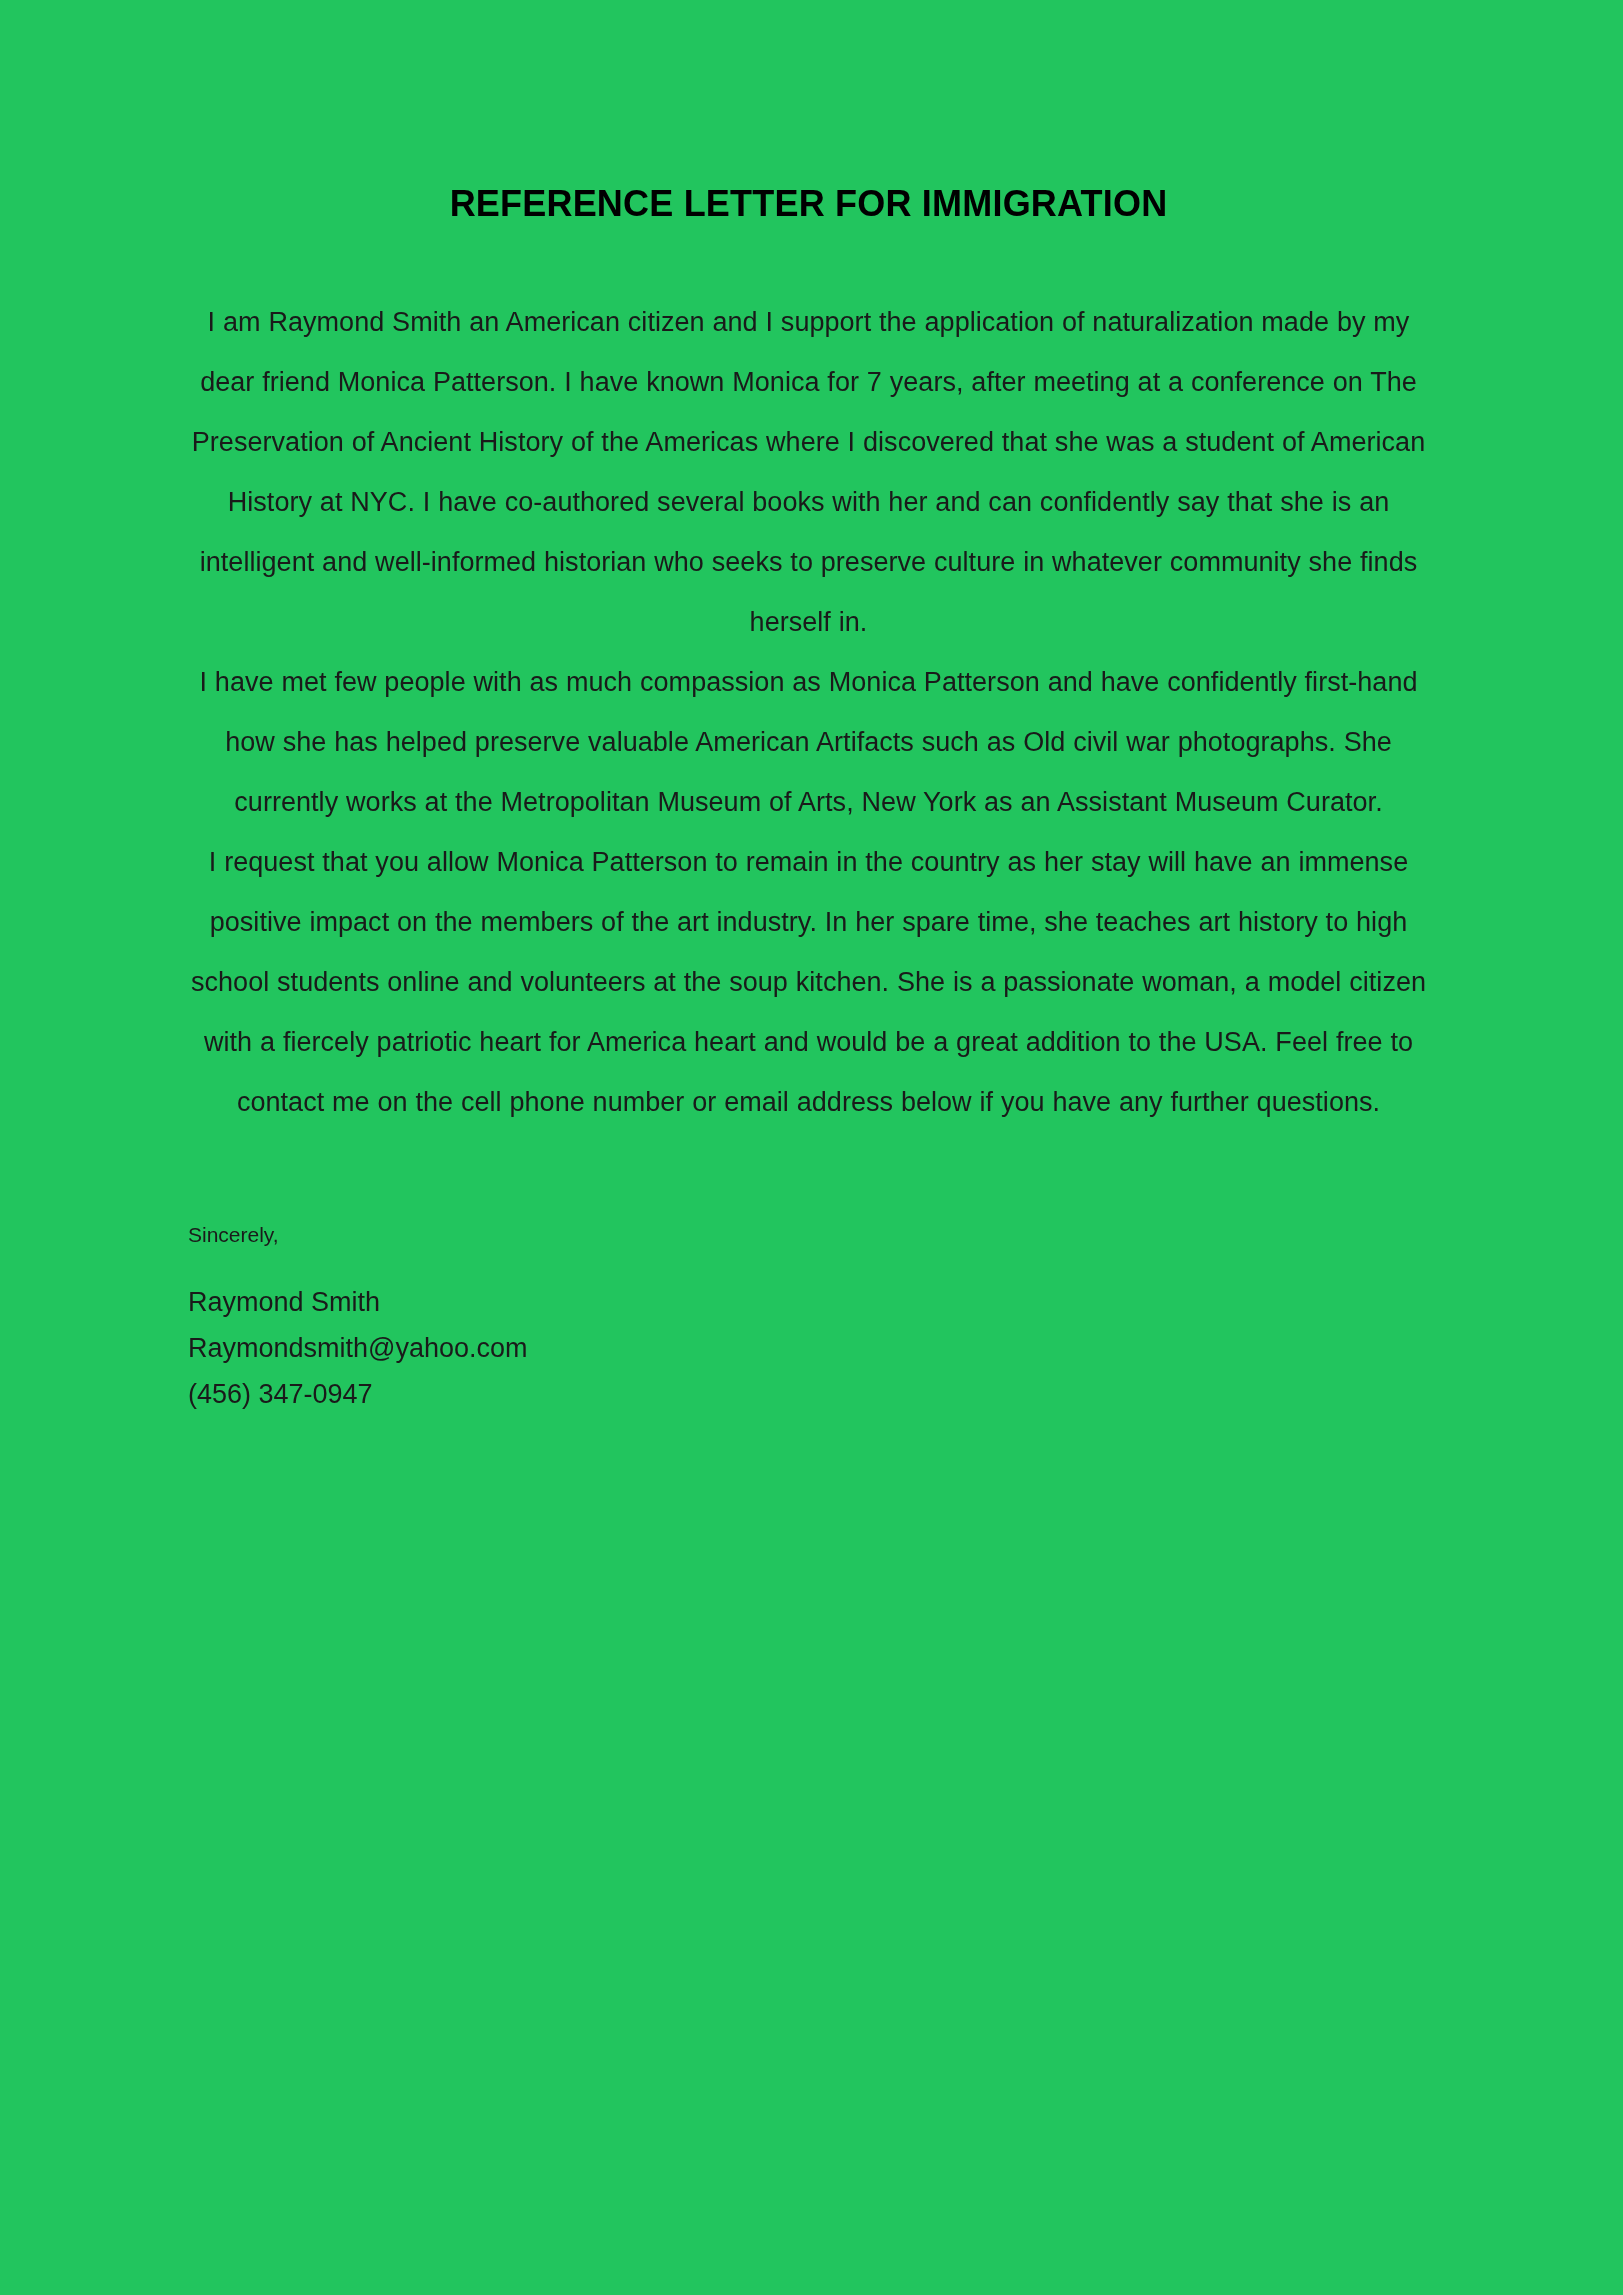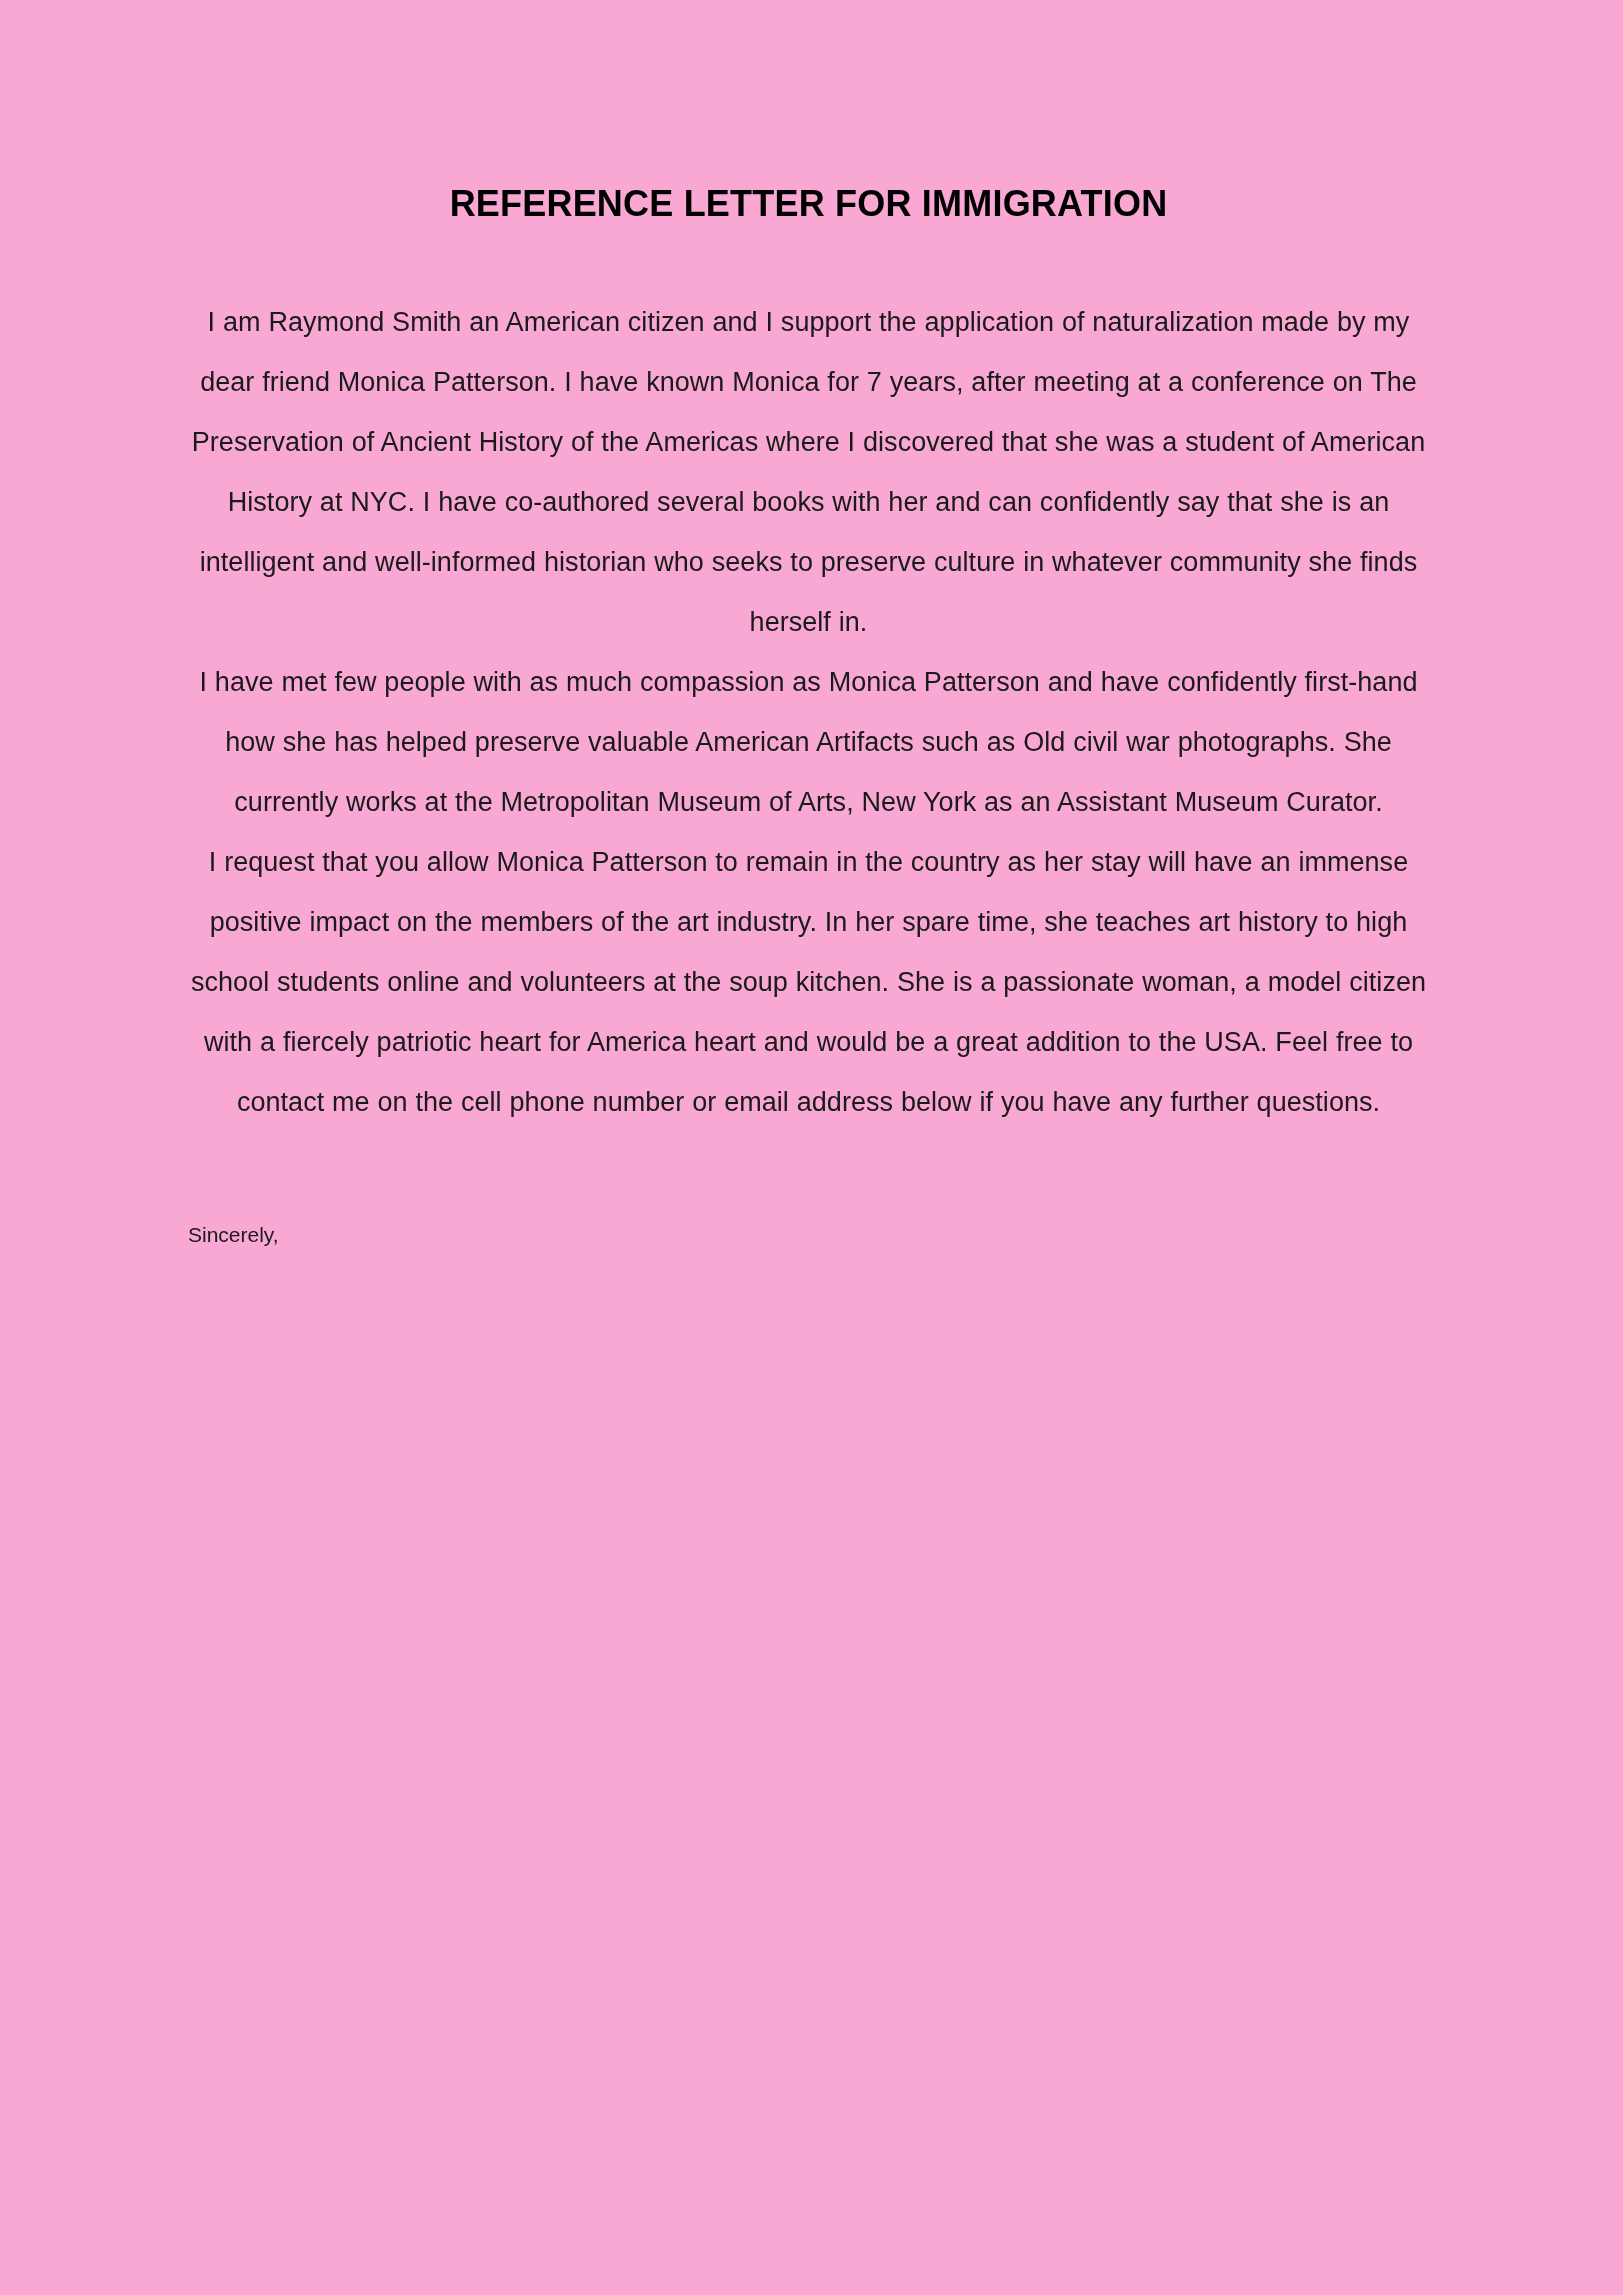--- a/index.html
+++ b/index.html
@@ -16,21 +16,21 @@
     -webkit-font-smoothing: antialiased;
   }
 
   
   .page {
     position: absolute;
     top: 0;
     left: 0;
     width: 1623px;
     height: 2295px;
-    background: #f9a8d4;
+    background: #22c55e;
     box-sizing: border-box;
   }
 
   
   .letter-body {
     position: absolute;
     left: 188px;
     top: 183px;
     width: 1241px;
   }
@@ -114,16 +114,21 @@
     <div class="para-gap"></div>
 
     <p class="letter-paragraph">I request that you allow Monica Patterson to remain in the country as her stay will have an immense positive impact on the members of the art industry. In her spare time, she teaches art history to high school students online and volunteers at the soup kitchen. She is a passionate woman, a model citizen with a fiercely patriotic heart for America heart and would be a great addition to the USA. Feel free to contact me on the cell phone number or email address below if you have any further questions.</p>
 
     <div class="sign-gap"></div>
 
     <p class="closing-line">Sincerely,</p>
 
     <div class="closing-gap"></div>
 
+    <div class="signature-block">
+      <p class="signature-line">Raymond Smith</p>
+      <p class="signature-line">Raymondsmith@yahoo.com</p>
+      <p class="signature-line">(456) 347-0947</p>
+    </div>
 
   </div>
 </div>
 
 
 </body></html>

